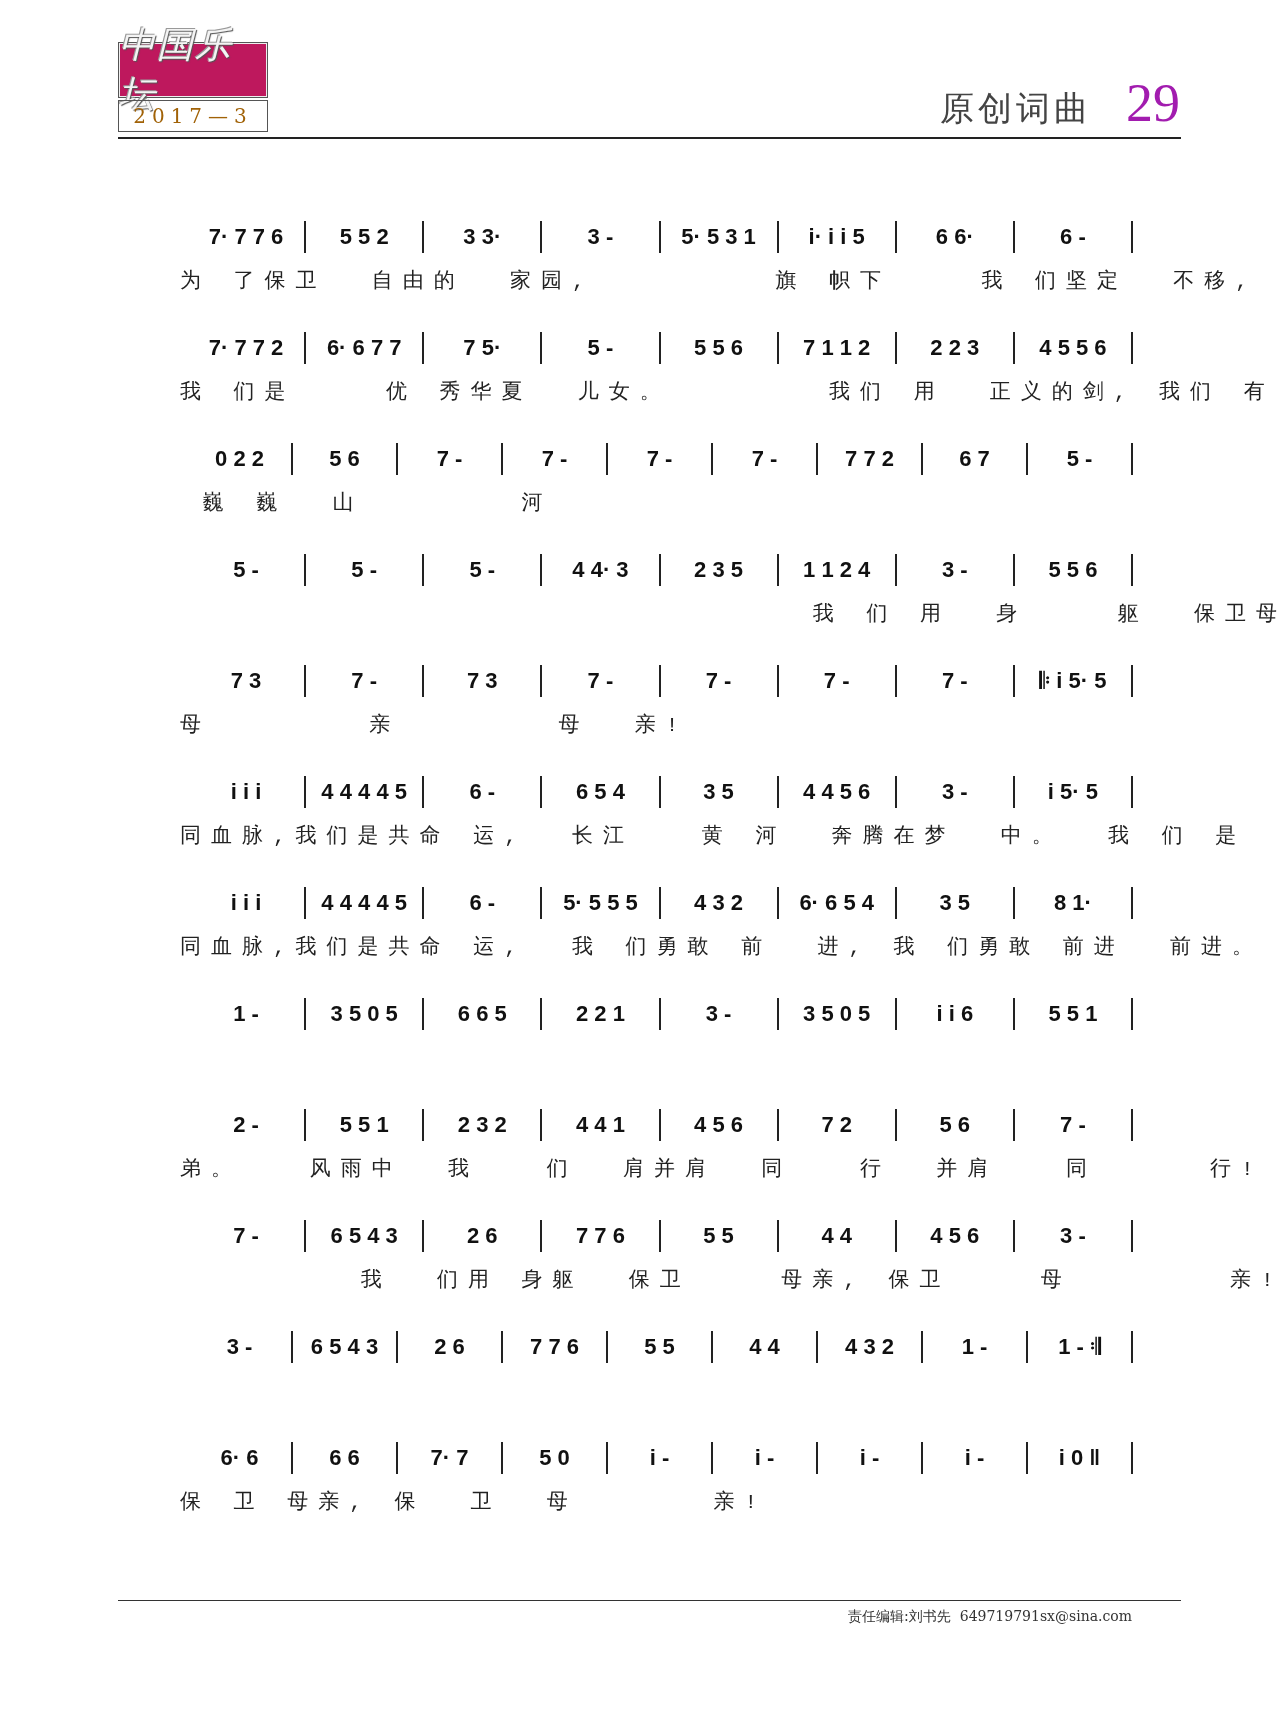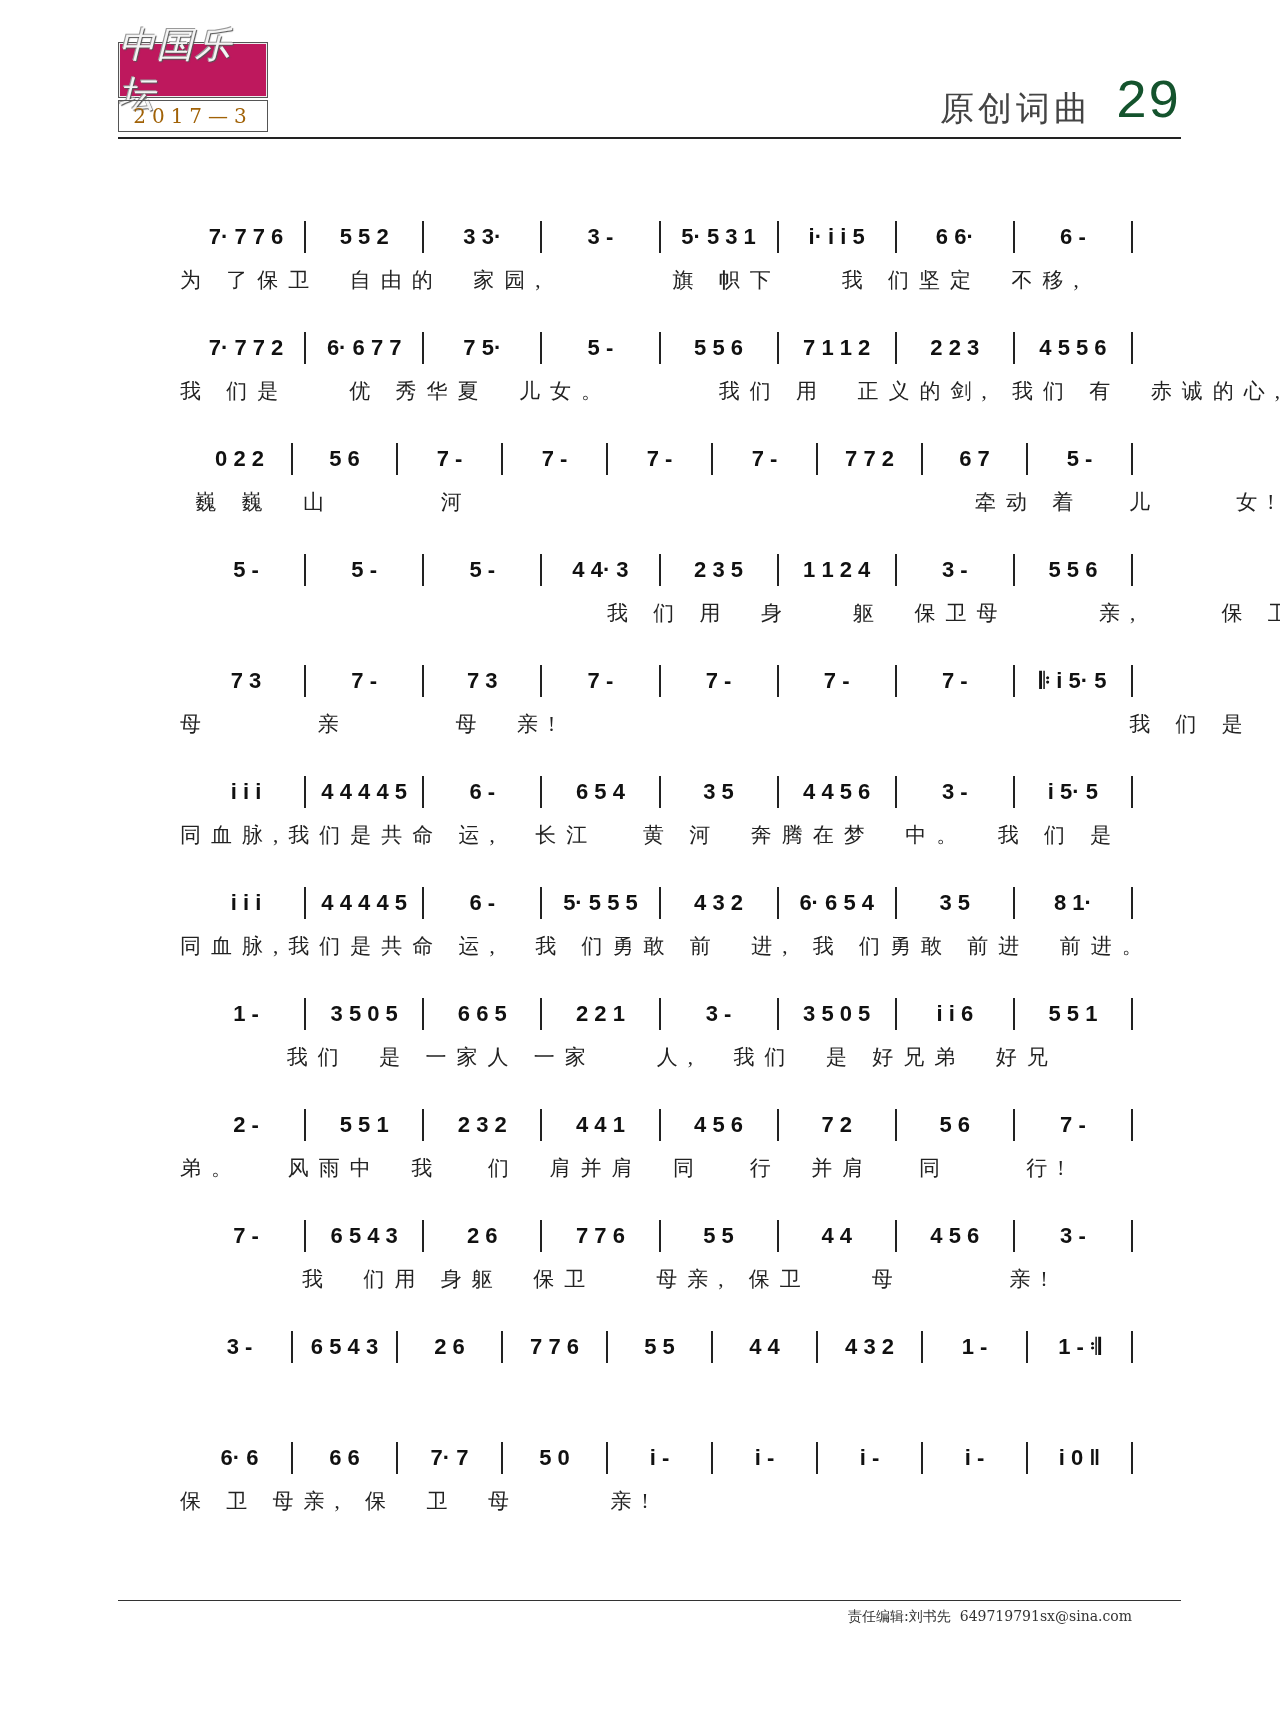--- a/index.html
+++ b/index.html
@@ -2,30 +2,30 @@
 <html><head>
 <meta charset="utf-8">
 <style>
   html,body{margin:0;padding:0;background:#fff;}
   body{width:1280px;height:1725px;position:relative;overflow:hidden;font-family:"DejaVu Sans",sans-serif;color:#111;}
   .logo-box{position:absolute;left:118px;top:42px;width:148px;height:54px;background:#be185d;border:1px solid #555;box-shadow:inset 0 0 0 1px #eee;display:flex;align-items:center;justify-content:center;}
   .logo-text{font-family:"DejaVu Serif",serif;font-size:36px;color:#f4f4f4;letter-spacing:2px;font-style:italic;text-shadow:1px 1px 1px #555,-1px -1px 0 #999;}
   .issue-box{position:absolute;left:118px;top:100px;width:148px;height:30px;border:1px solid #555;display:flex;align-items:center;justify-content:center;}
   .issue-text{font-family:"DejaVu Serif",serif;font-size:20px;letter-spacing:6px;color:#a16207;}
   .section-title{position:absolute;right:188px;top:86px;font-family:"DejaVu Serif",serif;font-size:34px;color:#444;letter-spacing:4px;}
-  .page-number{position:absolute;right:100px;top:72px;font-family:Liberation Mono, monospace;font-size:54px;color:#14532d;}
+  .page-number{position:absolute;right:100px;top:72px;font-family:Liberation Serif, serif;font-size:54px;color:#a21caf;}
   .header-rule{position:absolute;left:118px;top:137px;width:1063px;height:2px;background:#222;}
   .footer-rule{position:absolute;left:118px;top:1600px;width:1063px;height:1px;background:#333;}
   .footer-text{position:absolute;right:148px;top:1608px;font-family:"DejaVu Serif",serif;font-size:14px;color:#333;}
   .score{position:absolute;left:180px;top:190px;width:945px;}
   .system{position:relative;height:111px;}
   .notes{position:absolute;left:8px;top:34px;width:100%;height:40px;display:flex;align-items:flex-start;font-family:"Liberation Sans",sans-serif;font-weight:bold;font-size:22px;}
   .measure{flex:1;display:flex;justify-content:space-around;align-items:flex-start;padding:0 6px;position:relative;}
   .bar{width:2px;height:32px;background:#222;margin-top:-3px;flex:0 0 2px;}
-  .lyrics{position:absolute;left:0;top:76px;font-family:Liberation Serif, serif;font-size:21px;letter-spacing:10px;white-space:pre;color:#222;}
+  .lyrics{position:absolute;left:0;top:76px;font-family:Liberation Mono, monospace;font-size:21px;letter-spacing:10px;white-space:pre;color:#222;}
 </style>
 </head>
 <body>
 
 <div class="logo-box">
   <span class="logo-text">中国乐坛</span>
 </div>
 <div class="issue-box">
   <span class="issue-text">2017—3</span>
 </div>
@@ -195,21 +195,20 @@
         <div class="bar"></div>
         <div class="measure">3 -</div>
         <div class="bar"></div>
         <div class="measure">3 5 0 5</div>
         <div class="bar"></div>
         <div class="measure">i i 6</div>
         <div class="bar"></div>
         <div class="measure">5 5 1</div>
         <div class="bar"></div>
       </div>
-      <div class="lyrics">       我们  是 一家人 一家    人,  我们  是 好兄弟  好兄</div>
     </div>
     <div class="system">
       <div class="notes">
         <div class="measure">2 -</div>
         <div class="bar"></div>
         <div class="measure">5 5 1</div>
         <div class="bar"></div>
         <div class="measure">2 3 2</div>
         <div class="bar"></div>
         <div class="measure">4 4 1</div>

